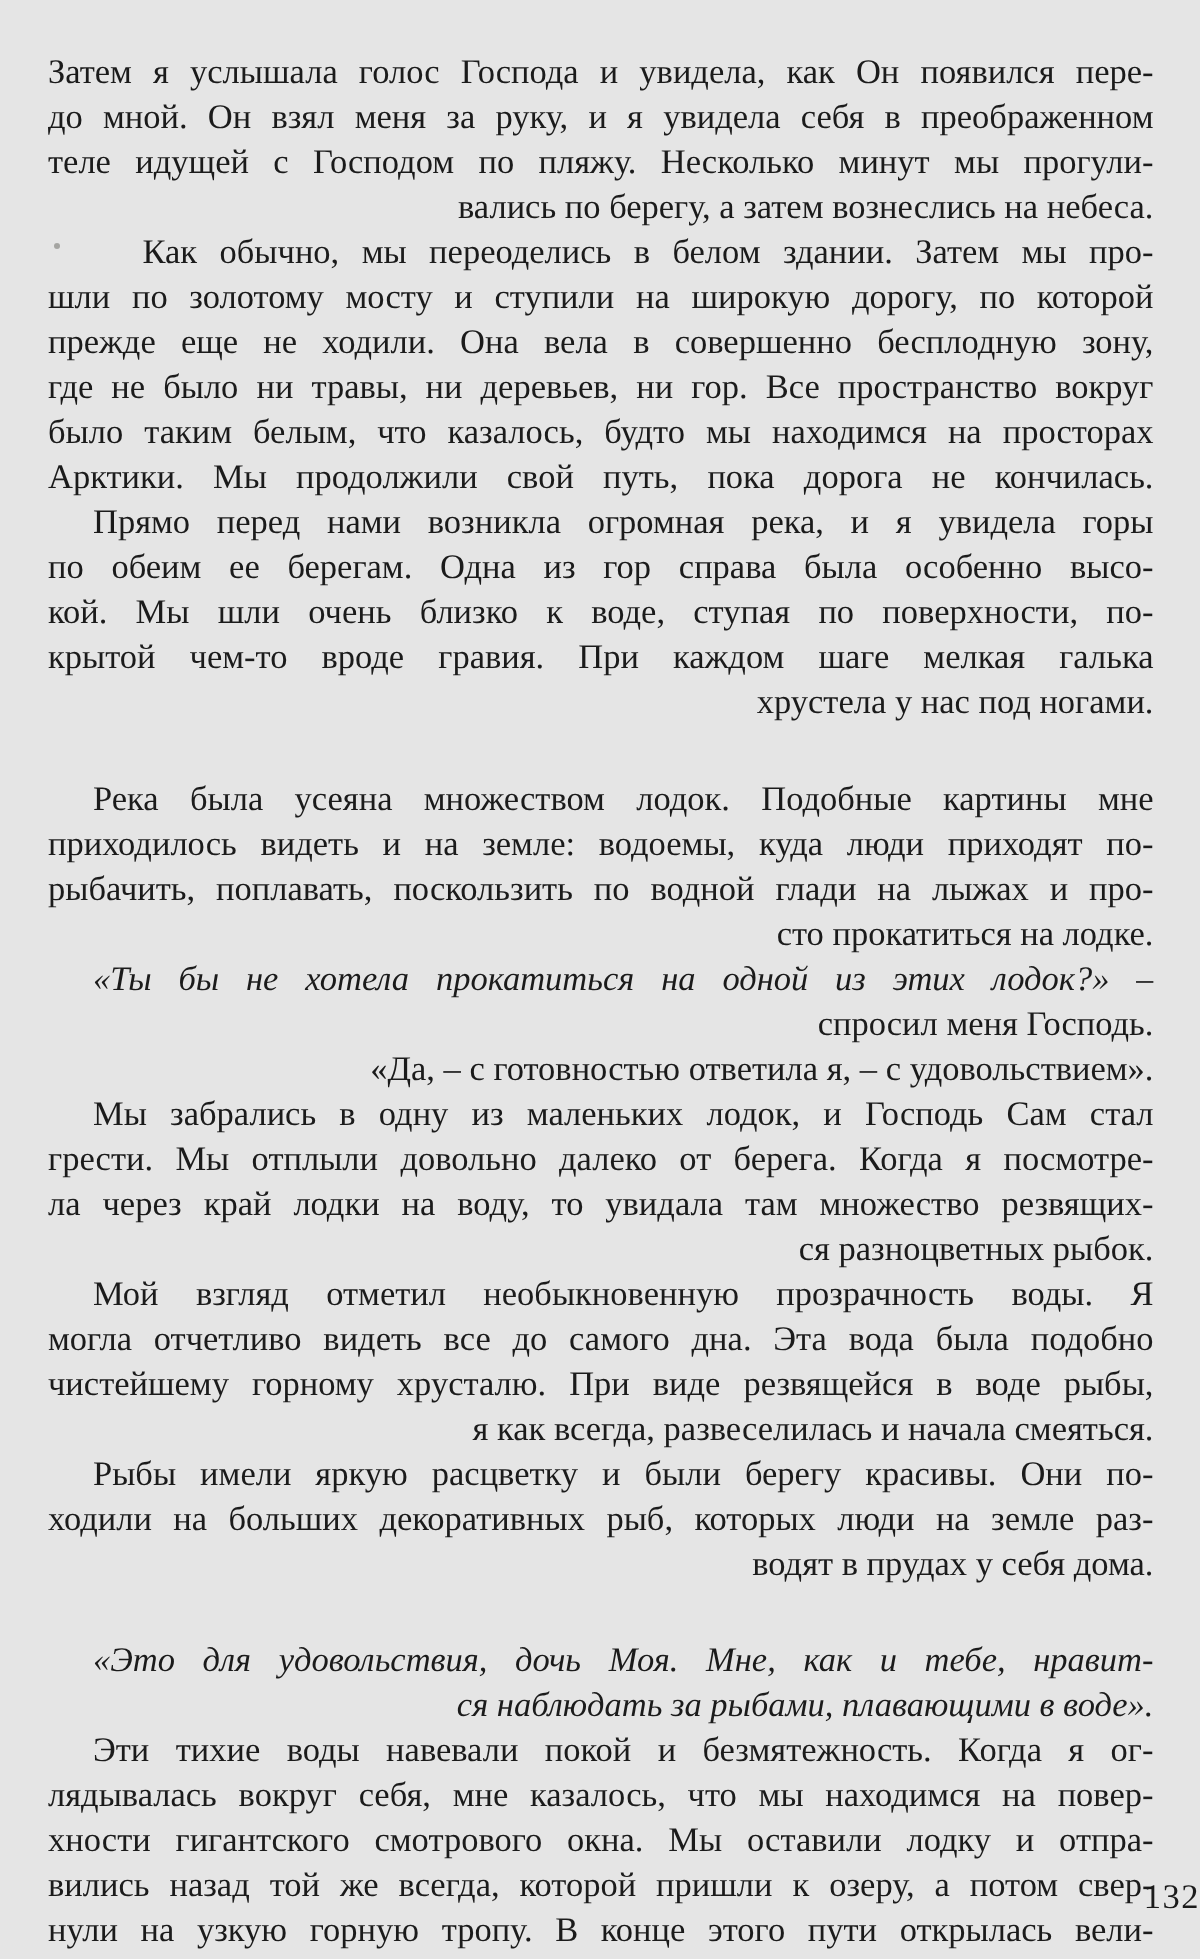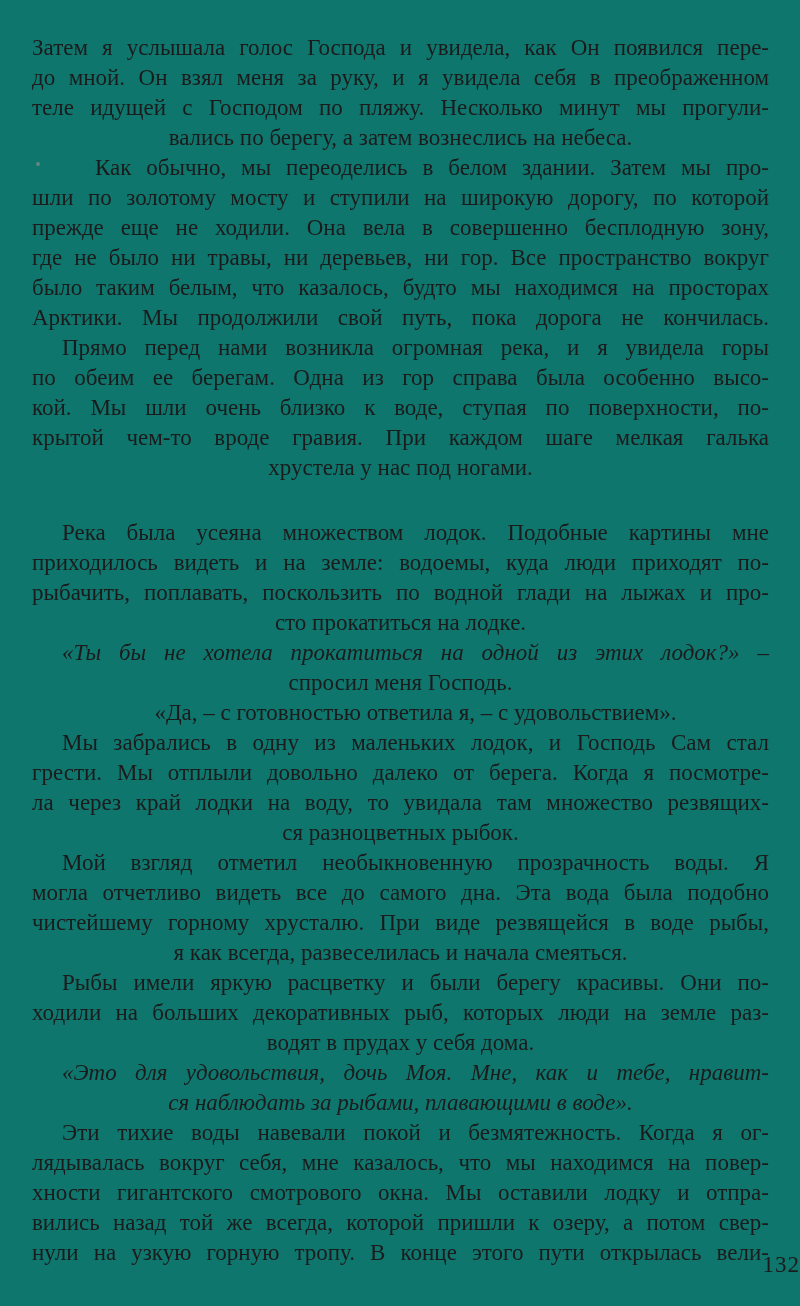--- a/index.html
+++ b/index.html
@@ -11,36 +11,36 @@
     height: 1306px;
     background: #fbfbf9;
     font-family: "Liberation Serif", "DejaVu Serif", serif;
     color: #1b1b1b;
     overflow: hidden;
   }
   .page {
     position: relative;
     width: 800px;
     height: 1306px;
-    background: #0f766e;
+    background: #e5e5e5;
   }
   .text-block {
     position: absolute;
     left: 32px;
     top: 33px;
     width: 737px;
     font-size: 23px;
     line-height: 30px;
   }
   .para {
     margin: 0;
     padding: 0;
   }
   .line {
-    text-align: center;
+    text-align: right;
     white-space: normal;
     overflow: hidden;
     height: 30px;
   }
   .line.j {
     text-align: justify;
     text-align-last: justify;
   }
   .line.it {
     font-style: italic;
@@ -118,21 +118,21 @@
         <div class="line j">могла отчетливо видеть все до самого дна. Эта вода была подобно</div>
         <div class="line j">чистейшему горному хрусталю. При виде резвящейся в воде рыбы,</div>
         <div class="line">я как всегда, развеселилась и начала смеяться.</div>
       </div>
       <div class="para">
         <div class="line j" style="text-indent: 30px;">Рыбы имели яркую расцветку и были берегу красивы. Они по-</div>
         <div class="line j">ходили на больших декоративных рыб, которых люди на земле раз-</div>
         <div class="line">водят в прудах у себя дома.</div>
       </div>
       <div class="para">
-        <div class="line j it" style="text-indent: 30px;">«Это для удовольствия, дочь Моя. Мне, как и тебе, нравит-</div>
+        <div class="line j it" style="text-indent: 30px; margin-top: 34px;">«Это для удовольствия, дочь Моя. Мне, как и тебе, нравит-</div>
         <div class="line it">ся наблюдать за рыбами, плавающими в воде».</div>
       </div>
       <div class="para">
         <div class="line j" style="text-indent: 30px;">Эти тихие воды навевали покой и безмятежность. Когда я ог-</div>
         <div class="line j">лядывалась вокруг себя, мне казалось, что мы находимся на повер-</div>
         <div class="line j">хности гигантского смотрового окна. Мы оставили лодку и отпра-</div>
         <div class="line j">вились назад той же всегда, которой пришли к озеру, а потом свер-</div>
         <div class="line j">нули на узкую горную тропу. В конце этого пути открылась вели-</div>
       </div>
     </div>

